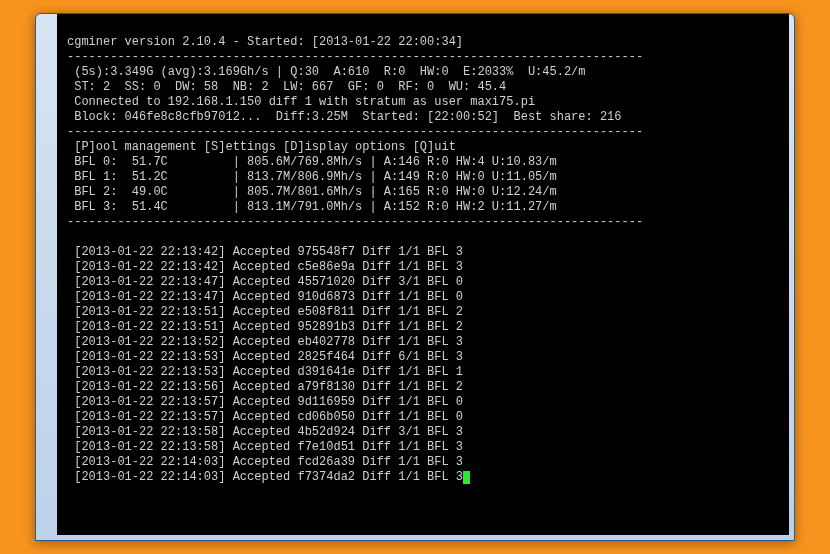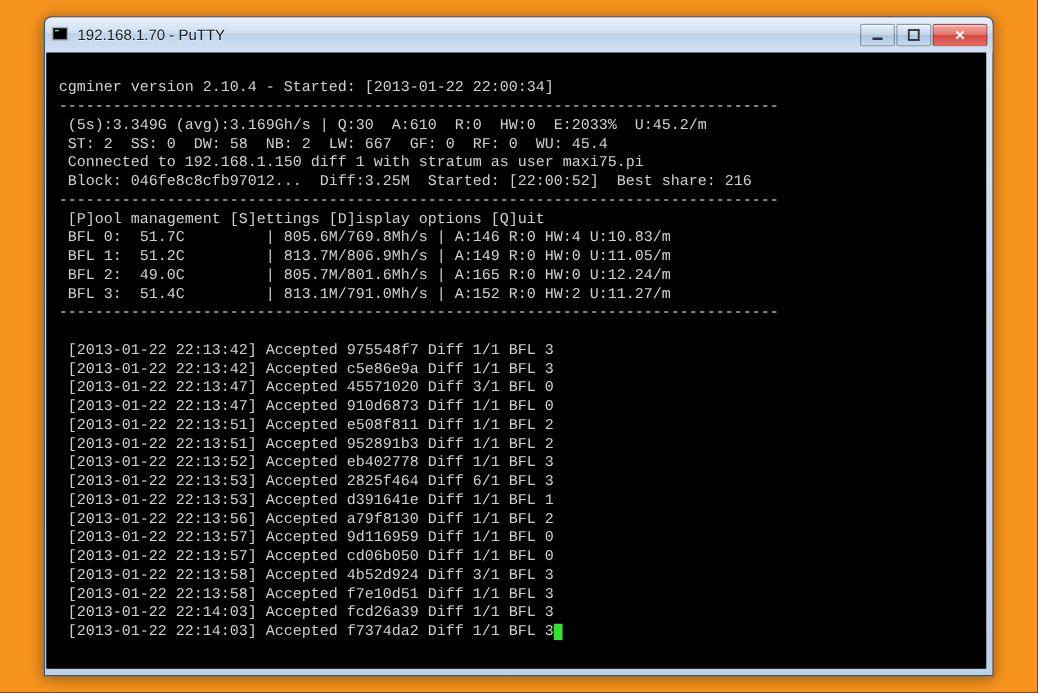--- a/index.html
+++ b/index.html
@@ -64,21 +64,21 @@
   }
   .win-btn.close {
     width: 44px;
     background: linear-gradient(to bottom, #f5a6a0 0%, #e5736b 50%, #d44a3f 51%, #e36b61 100%);
     color: #fff;
   }
   .win-btn svg { display: block; }
   .terminal {
     flex: 1;
     background: #000;
-    margin: 0 5px 5px 1px;
+    margin: 0 5px 5px 21px;
     padding: 6px 10px;
     font-family: "Consolas", "Courier New", monospace;
     font-size: 12px;
     line-height: 15px;
     color: #d0d0d0;
     overflow: hidden;
     white-space: pre;
     position: relative;
   }
   .cursor {
@@ -86,47 +86,20 @@
     width: 7px;
     height: 13px;
     background: #2ee62e;
     vertical-align: text-bottom;
   }
 </style>
 </head>
 <body>
 
 <div class="window">
-  <div class="titlebar">
-    <span class="title-icon">
-      <svg width="14" height="14" viewBox="0 0 14 14">
-        <rect x="1" y="1" width="12" height="10" fill="#333" stroke="#aaa" stroke-width="1"></rect>
-        <rect x="2" y="2" width="10" height="8" fill="#000"></rect>
-        <rect x="3" y="3" width="3" height="1" fill="#7fd"></rect>
-      </svg>
-    </span>
-    <span class="title-text">192.168.1.70 - PuTTY</span>
-    <div class="win-controls">
-      <div class="win-btn">
-        <svg width="10" height="10">
-            <rect x="1" y="7" width="8" height="2" fill="#333"></rect>
-          </svg>
-      </div>
-      <div class="win-btn">
-        <svg width="10" height="10">
-            <rect x="1" y="1" width="8" height="8" fill="none" stroke="#333" stroke-width="1.5"></rect>
-          </svg>
-      </div>
-      <div class="win-btn close">
-        <svg width="10" height="10">
-            <path d="M2 2 L8 8 M8 2 L2 8" stroke="#fff" stroke-width="1.6"></path>
-          </svg>
-      </div>
-    </div>
-  </div>
   <div class="terminal">
 <span>cgminer version 2.10.4 - Started: [2013-01-22 22:00:34]</span>
 <span>--------------------------------------------------------------------------------</span>
 <span> (5s):3.349G (avg):3.169Gh/s | Q:30  A:610  R:0  HW:0  E:2033%  U:45.2/m</span>
 <span> ST: 2  SS: 0  DW: 58  NB: 2  LW: 667  GF: 0  RF: 0  WU: 45.4</span>
 <span> Connected to 192.168.1.150 diff 1 with stratum as user maxi75.pi</span>
 <span> Block: 046fe8c8cfb97012...  Diff:3.25M  Started: [22:00:52]  Best share: 216</span>
 <span>--------------------------------------------------------------------------------</span>
 <span> [P]ool management [S]ettings [D]isplay options [Q]uit</span>
 <span> BFL 0:  51.7C         | 805.6M/769.8Mh/s | A:146 R:0 HW:4 U:10.83/m</span>

